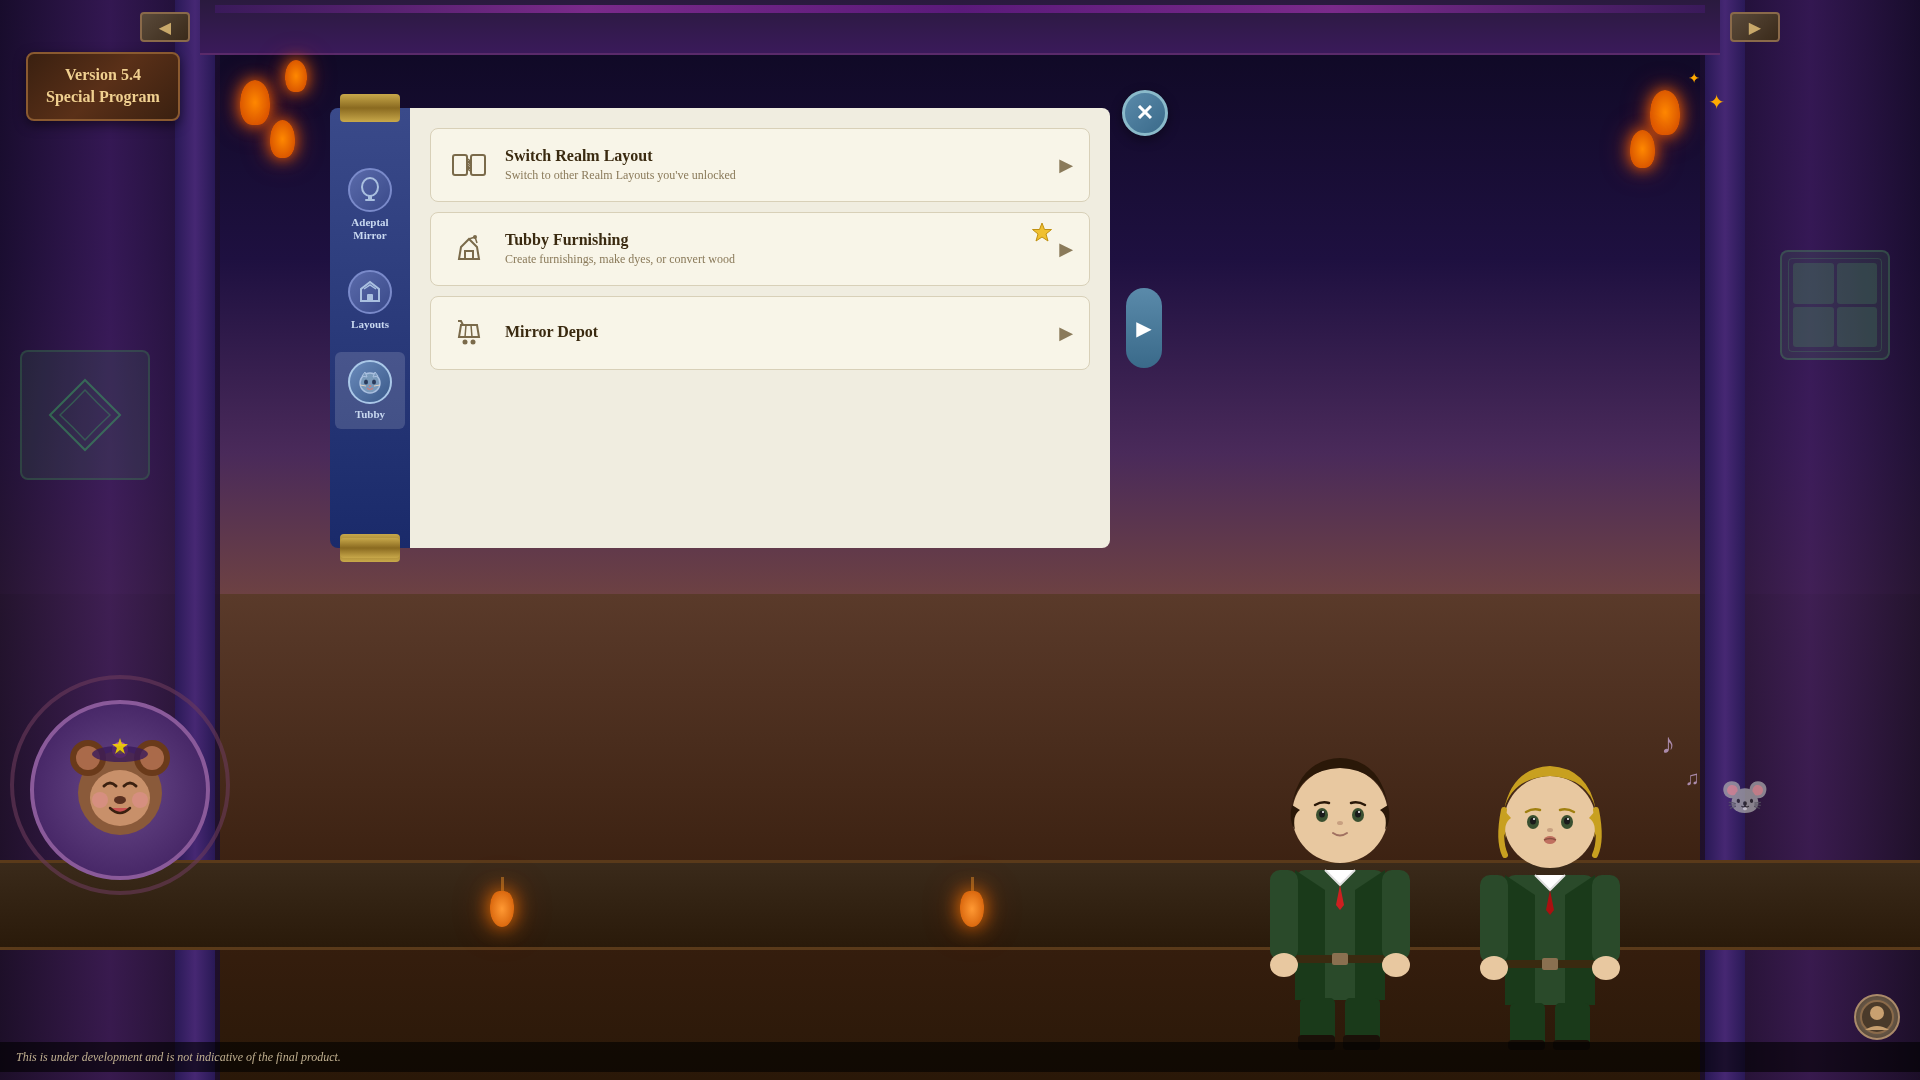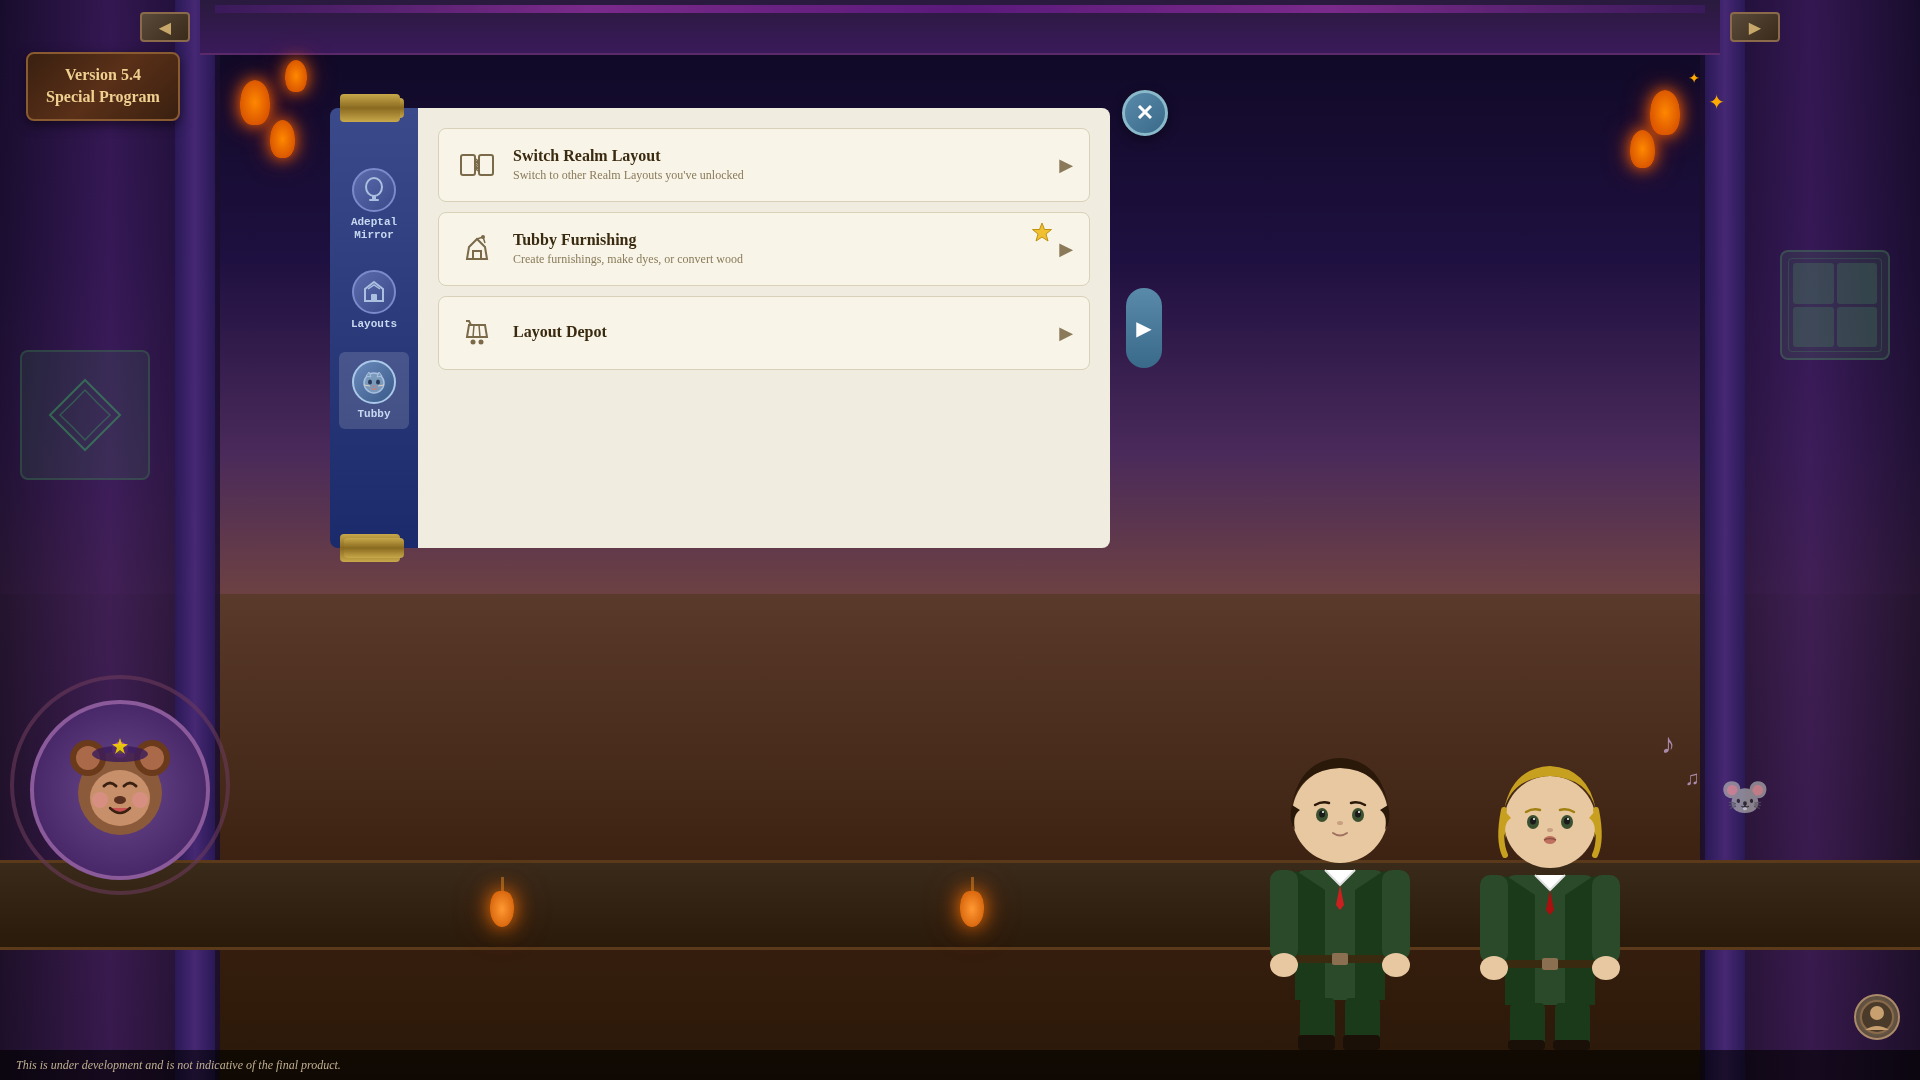--- a/index.html
+++ b/index.html
@@ -99,30 +99,29 @@
       position: absolute;
       top: 108px;
       left: 330px;
       width: 780px;
       height: 440px;
       display: flex;
     }
 
     
     .sidebar {
-      width: 88px;
+      width: 80px;
       background: linear-gradient(180deg, #3a4a8a, #2a3a7a, #1a2a6a);
       border-radius: 8px 0 0 8px;
       display: flex;
       flex-direction: column;
       align-items: center;
       padding: 20px 0;
       gap: 12px;
       position: relative;
-      font-family: Liberation Mono, monospace;
     }
 
     
     .sidebar::before, .sidebar::after {
       content: '';
       position: absolute;
       left: 50%;
       transform: translateX(-50%);
       width: 60px;
       height: 20px;
@@ -327,21 +326,21 @@
       border: 4px solid #8a5a9a;
       display: flex;
       align-items: center;
       justify-content: center;
       overflow: hidden;
     }
 
     
     .status-bar {
       position: absolute;
-      bottom: 0;
+      bottom: 8px;
       left: 0;
       right: 0;
       height: 30px;
       background: rgba(0,0,0,0.6);
       display: flex;
       align-items: center;
       padding: 0 16px;
     }
 
     .status-text {
@@ -550,21 +549,21 @@
         <svg width="36" height="36" viewBox="0 0 36 36" fill="none">
           <path d="M10 10 L26 10 L28 22 L8 22 Z" stroke="#7a6a4a" stroke-width="2" fill="none"></path>
           <circle cx="14" cy="27" r="2.5" fill="#7a6a4a"></circle>
           <circle cx="22" cy="27" r="2.5" fill="#7a6a4a"></circle>
           <path d="M12 10 L10 6 L7 6" stroke="#7a6a4a" stroke-width="2" fill="none"></path>
           <line x1="15" y1="10" x2="14" y2="22" stroke="#7a6a4a" stroke-width="1.5"></line>
           <line x1="20" y1="10" x2="21" y2="22" stroke="#7a6a4a" stroke-width="1.5"></line>
         </svg>
       </div>
       <div class="menu-item-text">
-        <div class="menu-item-title">Layout Depot</div>
+        <div class="menu-item-title">Mirror Depot</div>
       </div>
       <div class="menu-item-arrow">▶</div>
     </div>
 
   </div>
 
 </div>
 
 <div class="walkway">
 

